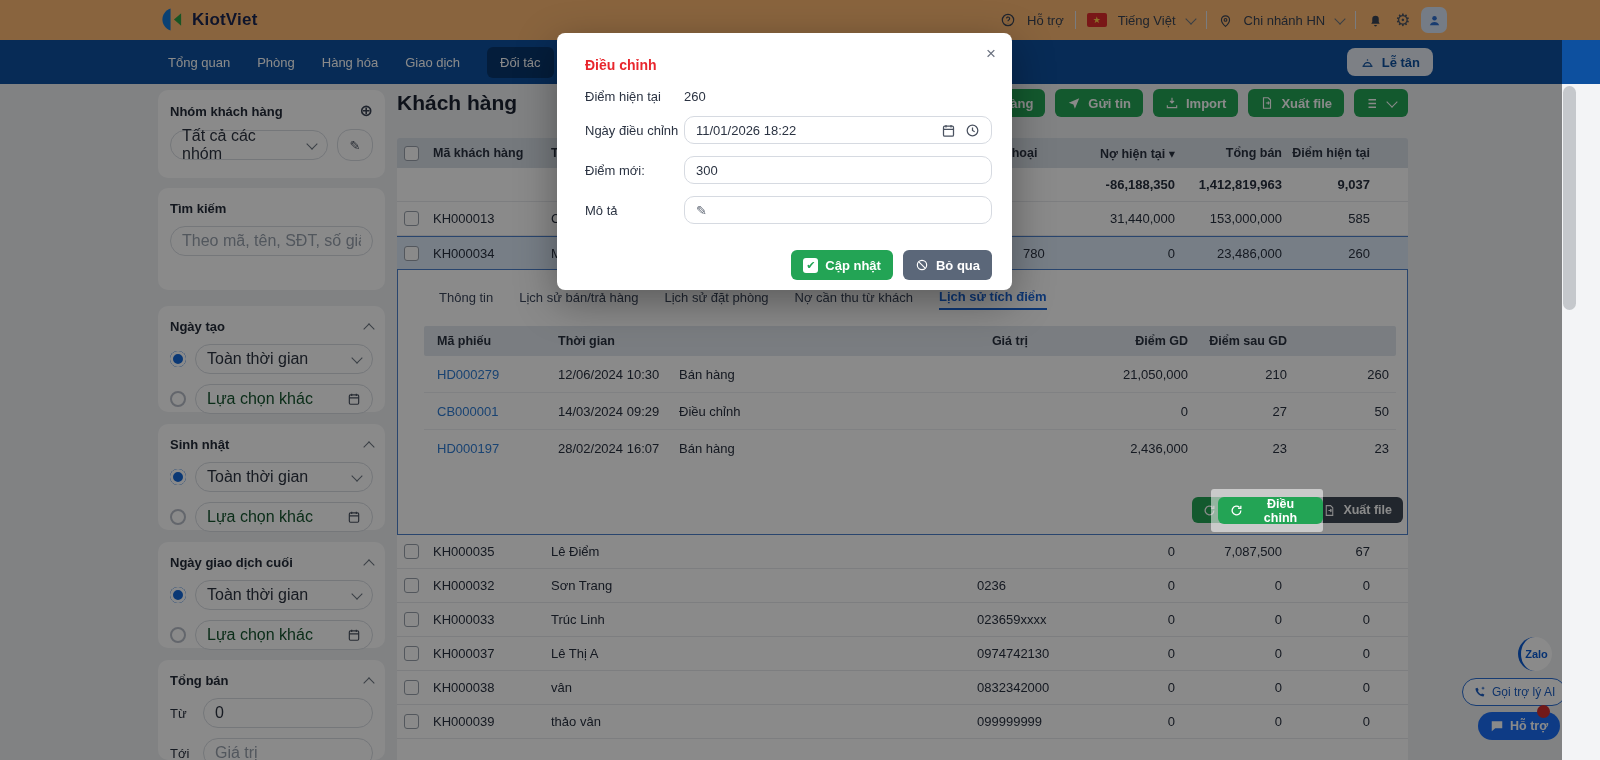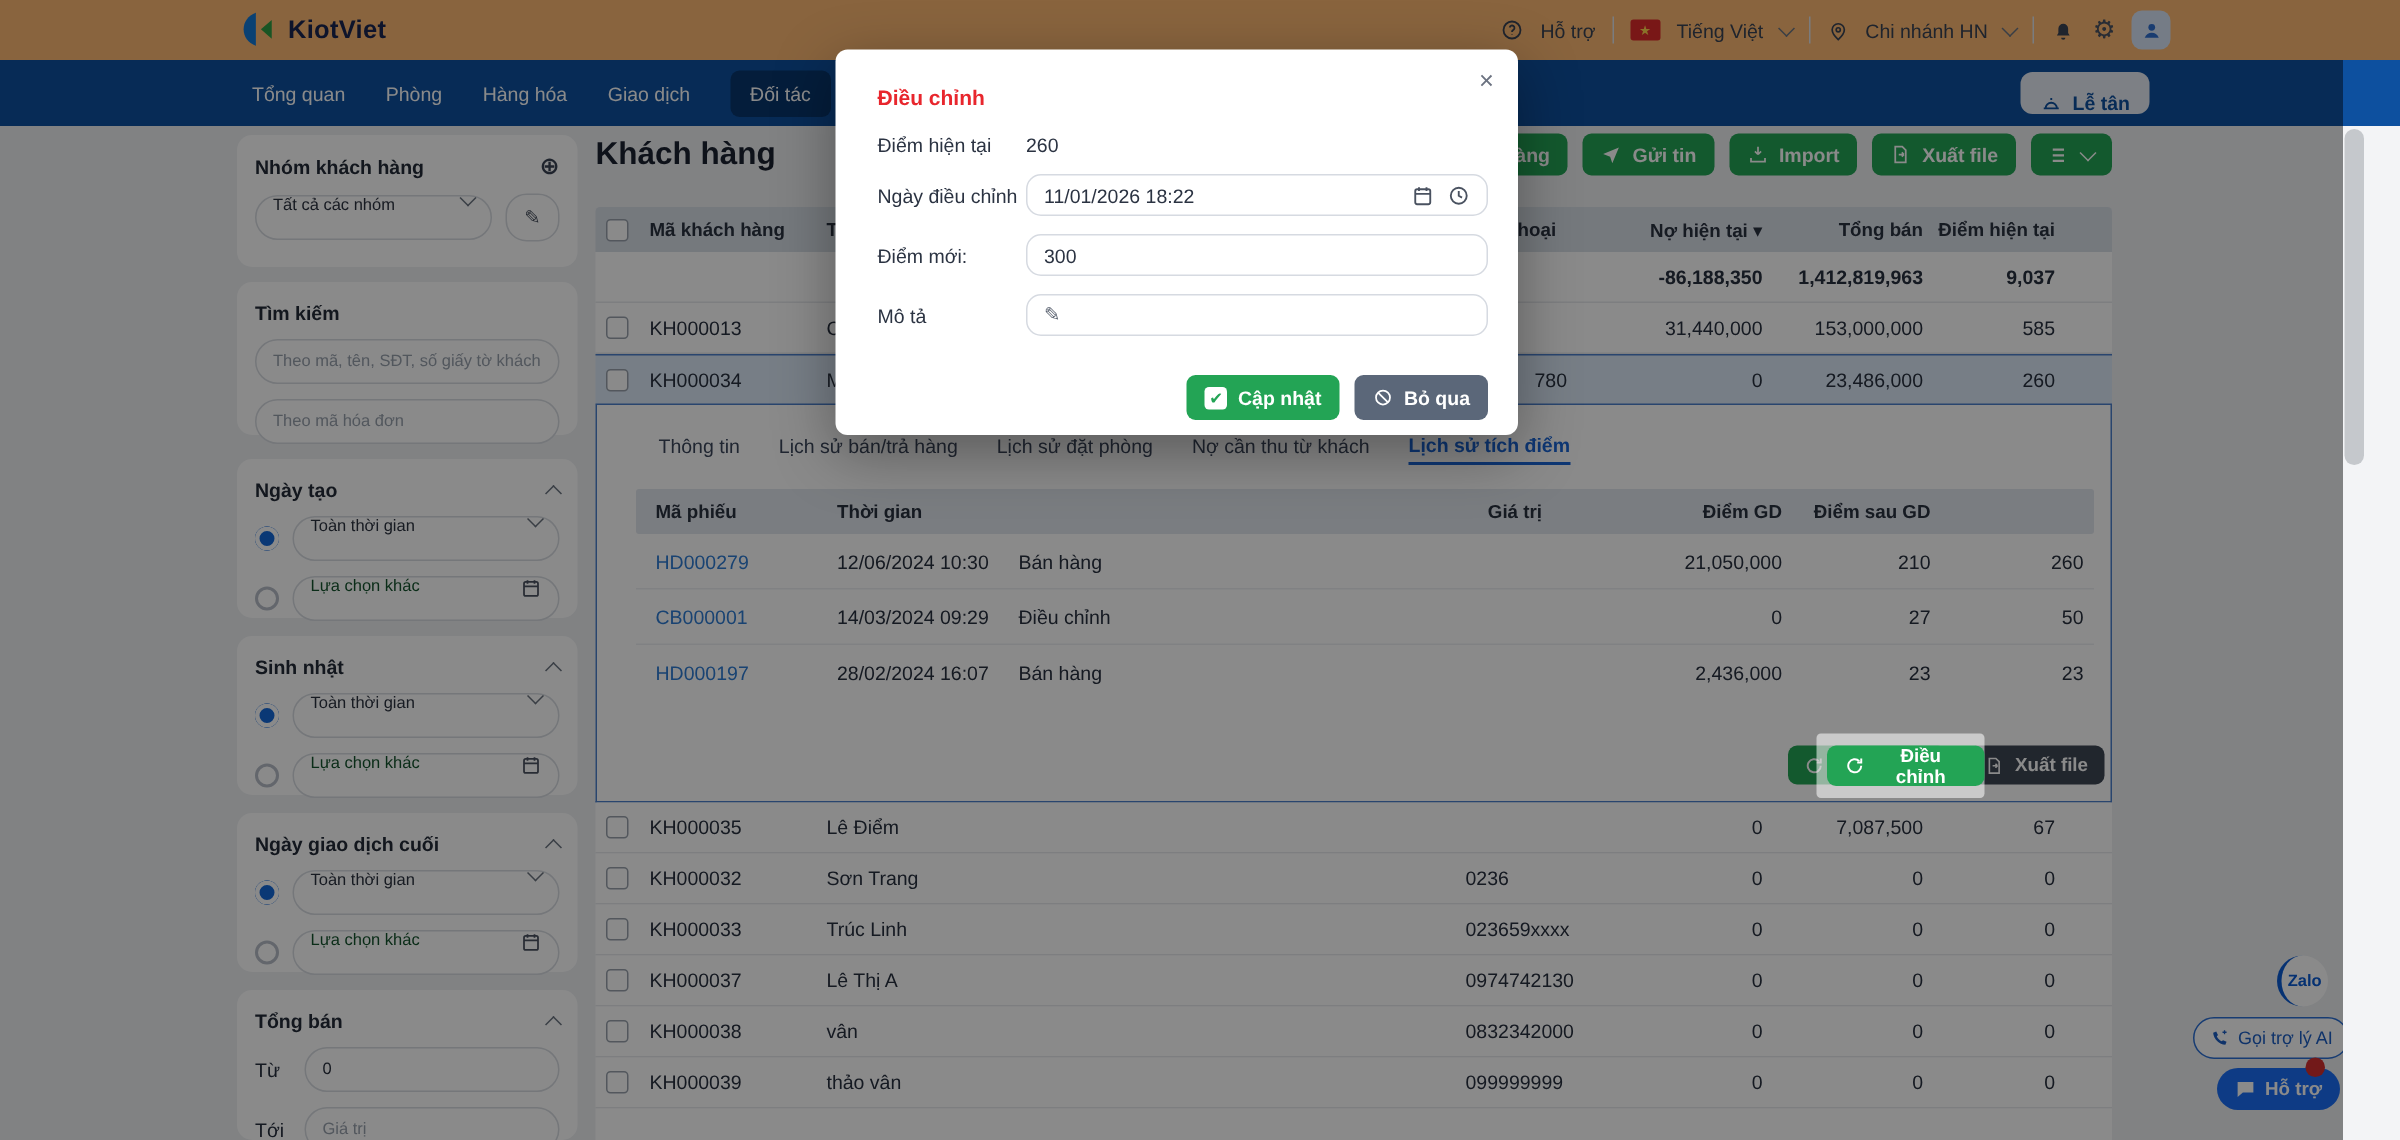--- a/index.html
+++ b/index.html
@@ -16,27 +16,27 @@
   .chev.up{transform:rotate(-135deg);margin-top:4px;}
   .flag{width:20px;height:14px;background:#e02b2b;border-radius:2px;color:#ffd34d;font-size:9px;display:flex;align-items:center;justify-content:center;}
   .gear{font-size:17px;color:#4a5260;font-family:"DejaVu Sans",sans-serif;}
   .avatar{width:26px;height:26px;border-radius:7px;background:#d9e6f8;display:flex;align-items:center;justify-content:center;color:#2f6fd0;}
   
   .navbar{position:absolute;left:0;top:40px;width:1600px;height:44px;background:#0d509f;z-index:1;}
   .nav-items{position:absolute;left:168px;top:0;height:44px;display:flex;align-items:center;gap:27px;color:#fff;font-weight:normal;}
   .nav-item{cursor:pointer;white-space:nowrap;}
   .nav-item.active{background:rgba(7,33,70,.55);padding:8px 13px;border-radius:6px;}
   .reception{position:absolute;right:167px;top:8px;height:28px;background:#e8ecf5;color:#0d509f;border-radius:8px;
-    font-weight:bold;display:flex;align-items:flex-end;gap:7px;padding:0 13px;font-size:13px;}
+    font-weight:bold;display:flex;align-items:center;gap:7px;padding:0 13px;font-size:13px;}
   
   .card{position:absolute;left:158px;width:227px;background:#fff;border-radius:10px;padding:13px 12px;box-sizing:border-box;}
   .card-title{display:flex;align-items:center;justify-content:space-between;font-weight:bold;color:#232b38;font-size:13px;}
   .icirc{font-size:16px;color:#3a4354;line-height:1;font-family:"DejaVu Sans",sans-serif;}
-  .field{height:30px;border:1px solid #d8dce2;border-radius:16px;display:flex;align-items:flex-start;gap:8px;
-    padding:0 11px;color:#2c3340;background:#fff;box-sizing:border-box;font-size:11px;}
+  .field{height:30px;border:1px solid #d8dce2;border-radius:16px;display:flex;align-items:center;gap:8px;
+    padding:0 11px;color:#2c3340;background:#fff;box-sizing:border-box;font-size:16px;}
   .field .grow{flex:1;}
   .ph{color:#14532d;}
   input.field{width:100%;outline:none;}
   input::placeholder{color:#98a1ad;}
   .frow{display:flex;align-items:center;gap:9px;margin-top:10px;}
   .frow .field{flex:1;}
   .radio{width:16px;height:16px;border-radius:50%;border:2px solid #b7bdc7;box-sizing:border-box;flex:none;}
   .radio.on{border:none;background:#1468d8;box-shadow:inset 0 0 0 3px #fff,inset 0 0 0 8px #1468d8;}
   .pencil-btn{width:34px;height:30px;border:1px solid #d8dce2;border-radius:14px;display:flex;align-items:center;justify-content:center;color:#4a5260;flex:none;}
   .cal{color:#4a5260;}
@@ -197,23 +197,20 @@
       </div>
     </div>
 
     <div class="card" style="top:188px;height:102px;">
       <div class="card-title">
           <span>Tìm kiếm</span>
         </div>
       <div class="frow">
           <input class="field" placeholder="Theo mã, tên, SĐT, số giấy tờ khách" style="">
         </div>
-      <div class="frow">
-          <input class="field" placeholder="Theo mã hóa đơn" style="">
-        </div>
     </div>
 
     <div class="card" style="top:306px;height:106px;">
       <div class="card-title">
         <span>Ngày tạo</span>
         <span class="chev up"></span>
       </div>
       <div class="frow">
         <span class="radio on"></span>
         <div class="field">

